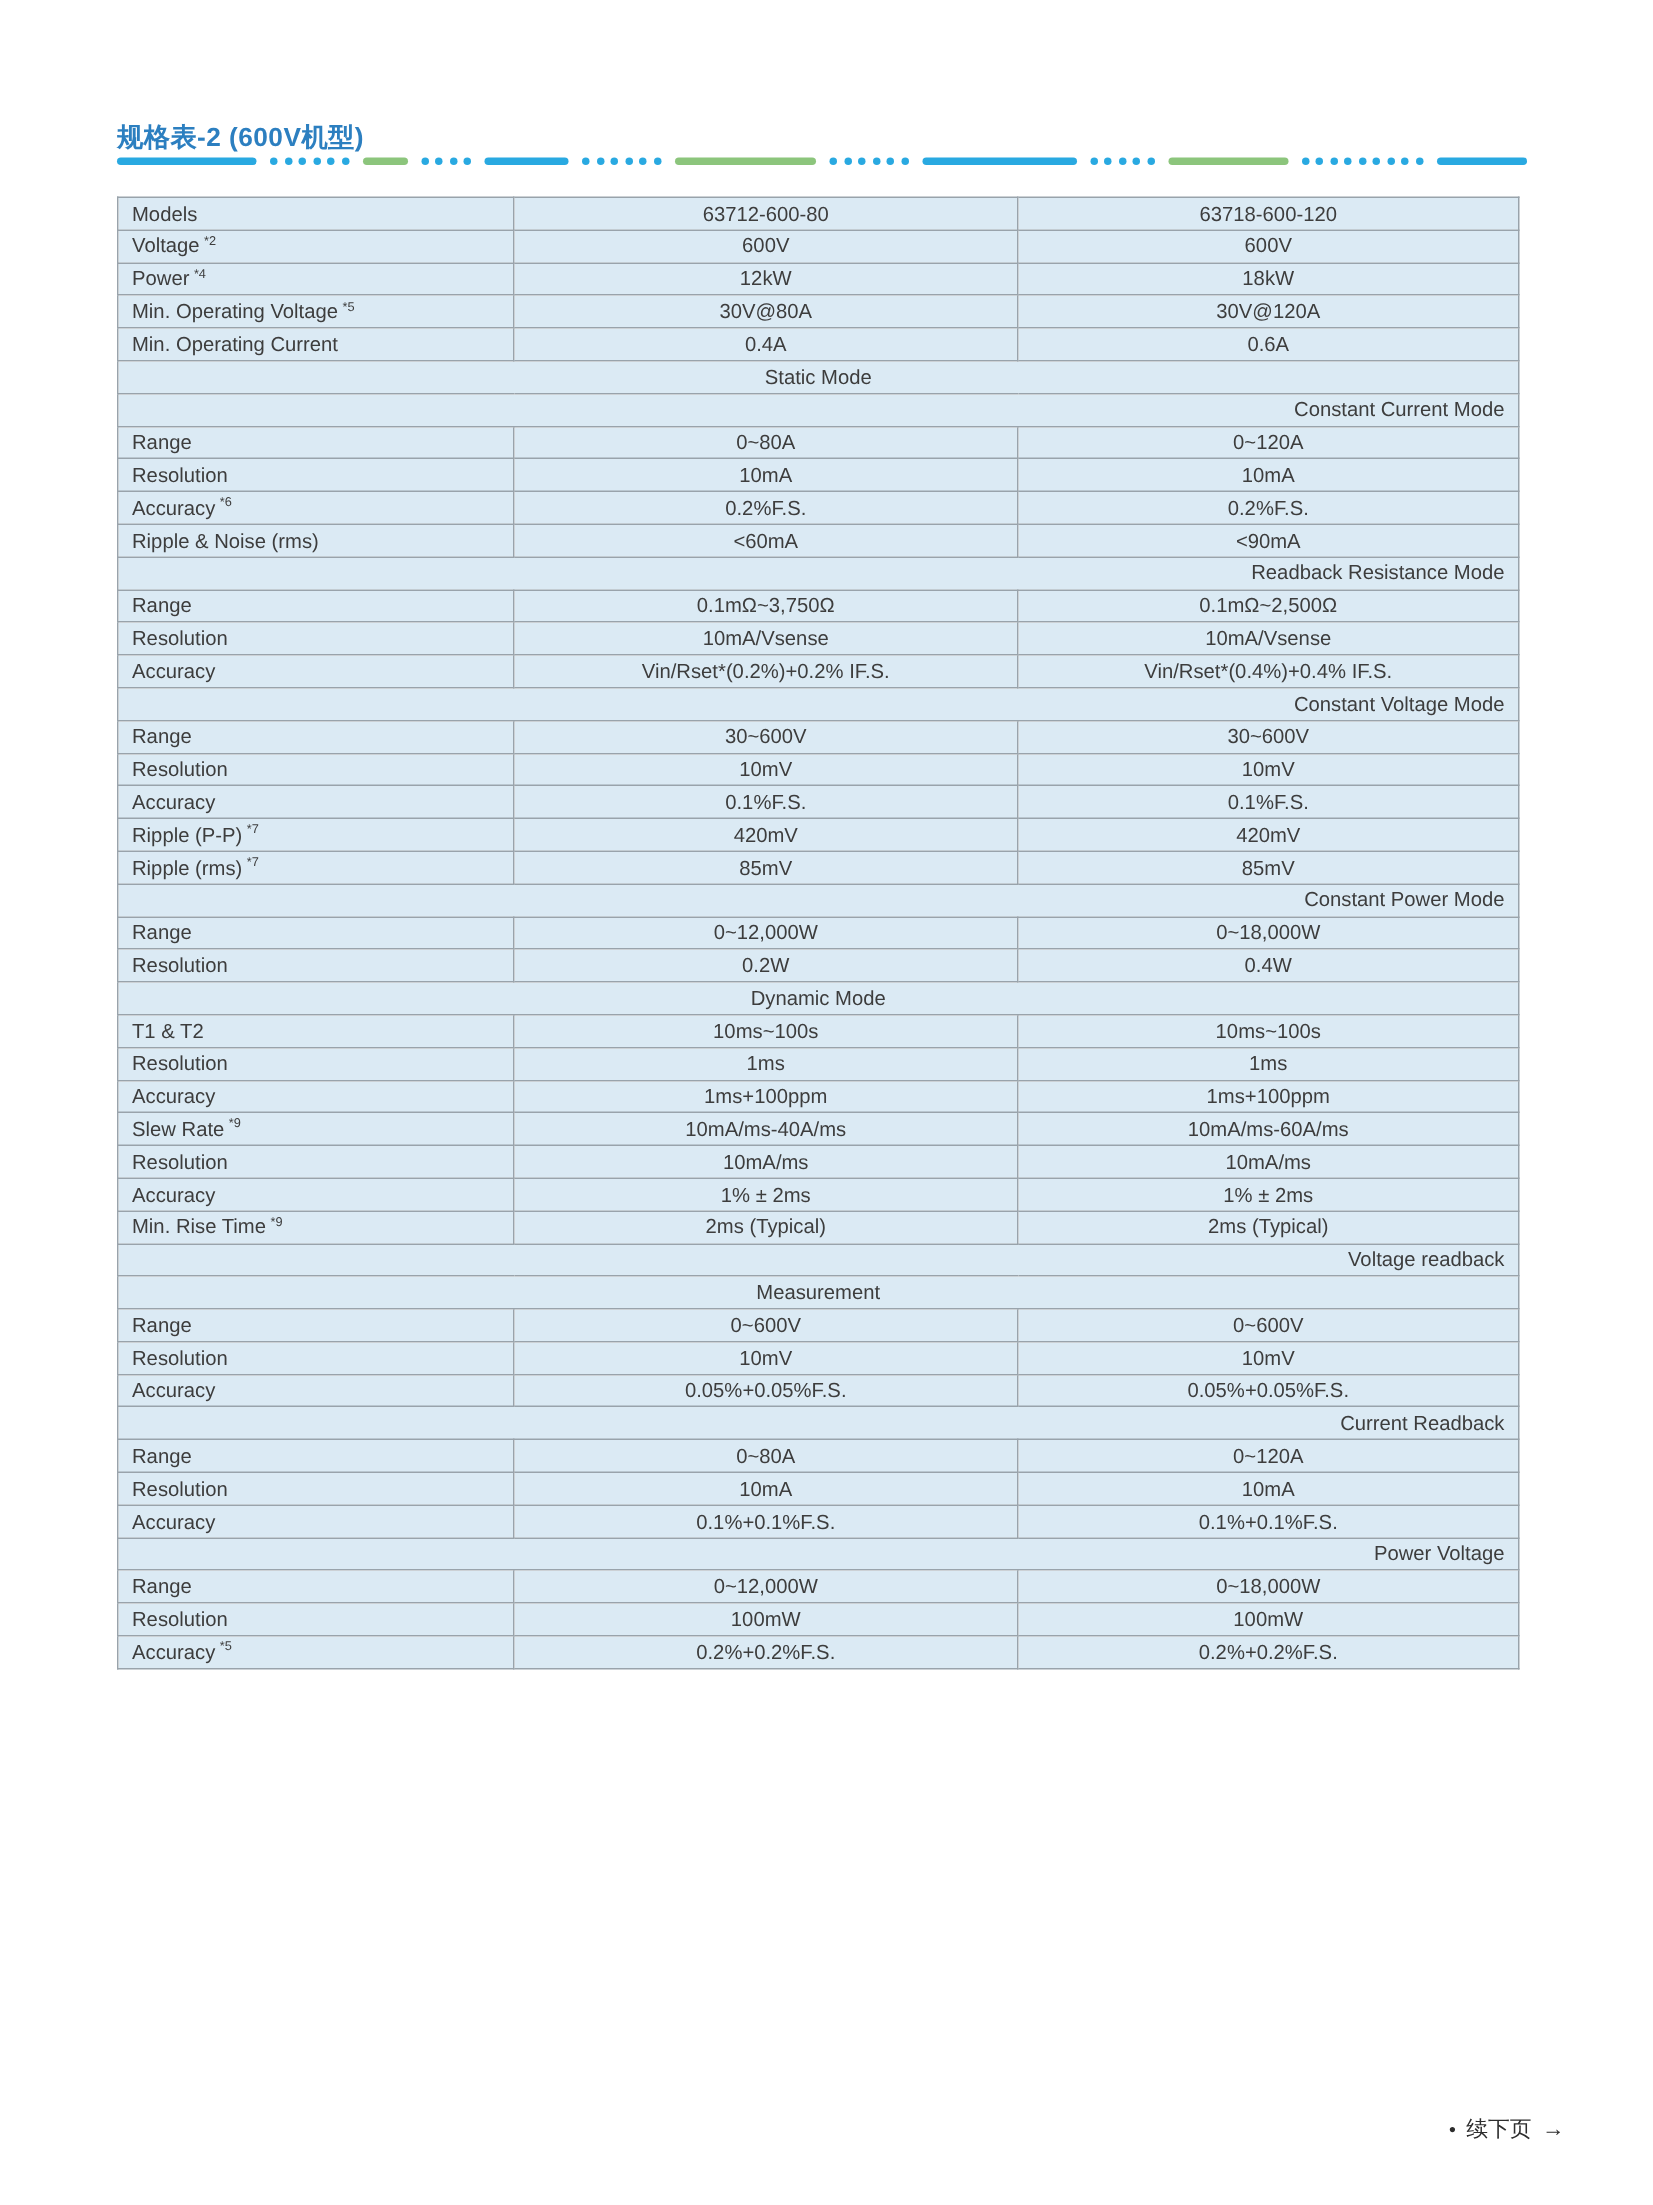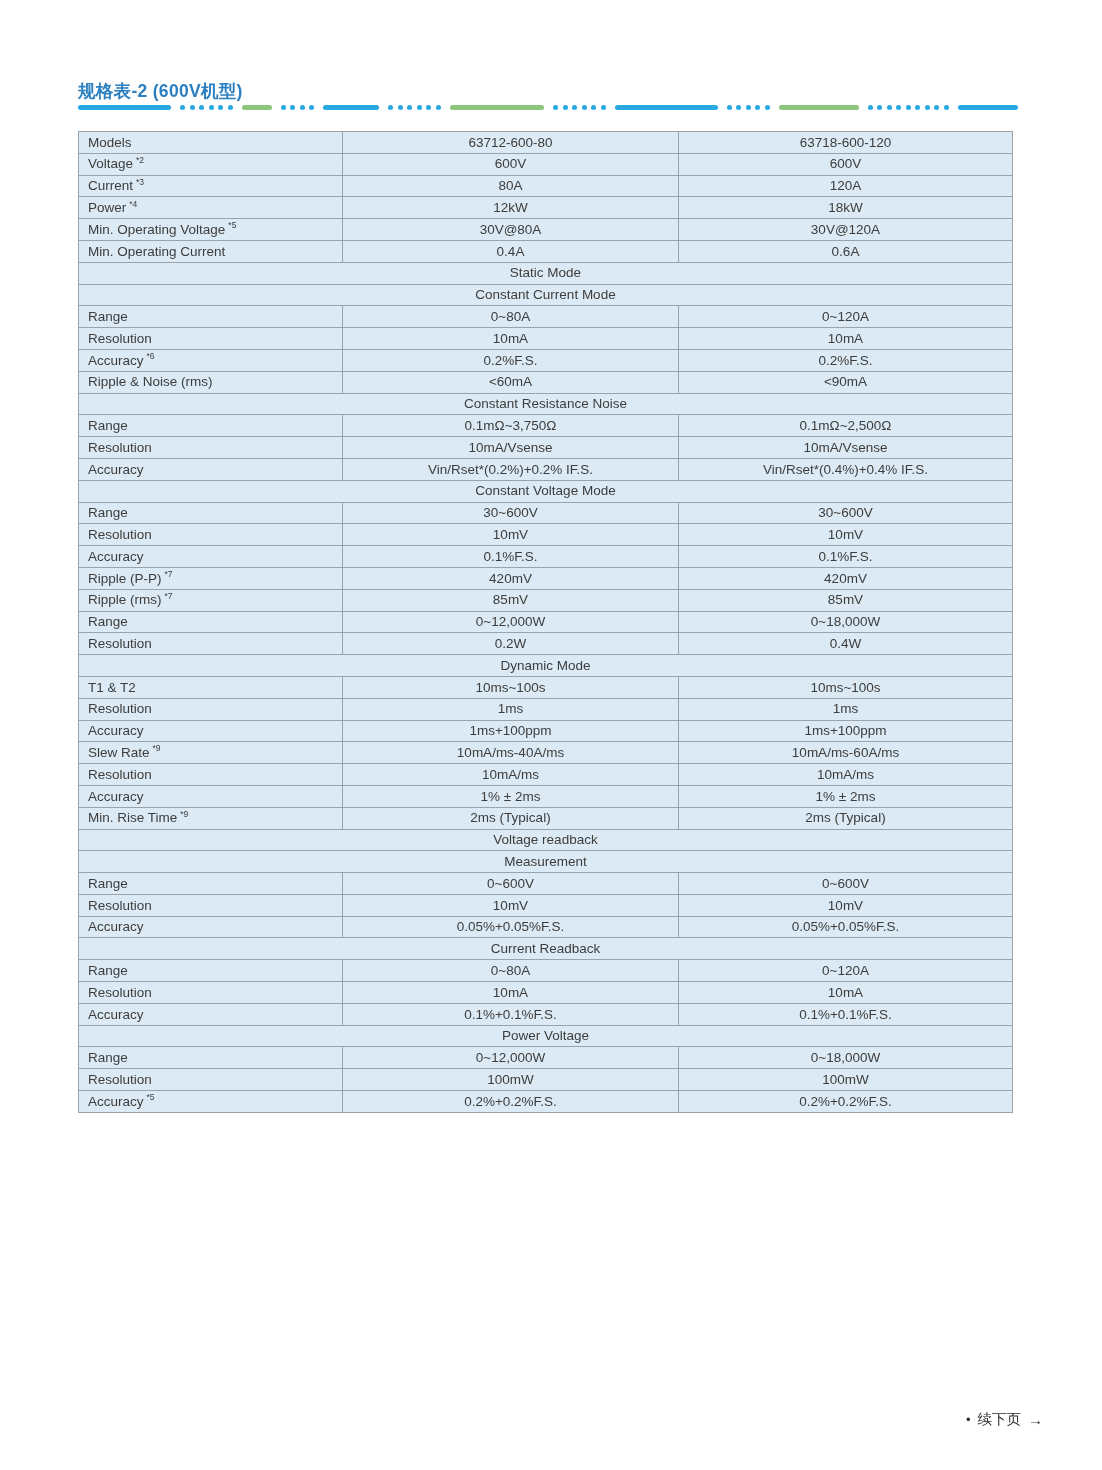--- a/index.html
+++ b/index.html
@@ -50,21 +50,21 @@
     background: var(--c-cell);
     color: var(--c-text);
     white-space: nowrap;
     overflow: hidden;
     line-height: 1;
   }
   td.label { background: var(--c-label); text-align: left; }
   td.value { text-align: center; }
   td.header-cell { background: var(--c-section); }
   td.section { background: var(--c-section); text-align: center; }
-  td.subsection { background: var(--c-subsection); text-align: center; margin-top: 24px; }
+  td.subsection { background: var(--c-subsection); text-align: right; margin-top: 24px; }
   sup.fn {
     font-size: 8.5px;
     vertical-align: super;
     margin-left: 3px;
     line-height: 0;
   }
   .footer {
     position: absolute; top: 1410px; right: 60px;
     display: flex; align-items: center; gap: 7px;
     font-size: 14.5px; color: #2d2d2d;
@@ -148,25 +148,20 @@
           <td class="label header-cell">Models</td>
           <td class="value header-cell">63712-600-80</td>
           <td class="value header-cell">63718-600-120</td>
         </tr>
         <tr>
           <td class="label">Voltage<sup class="fn">*2</sup></td>
           <td class="value">600V</td>
           <td class="value">600V</td>
         </tr>
         <tr>
-          <td class="label">Current<sup class="fn">*3</sup></td>
-          <td class="value">80A</td>
-          <td class="value">120A</td>
-        </tr>
-        <tr>
           <td class="label">Power<sup class="fn">*4</sup></td>
           <td class="value">12kW</td>
           <td class="value">18kW</td>
         </tr>
         <tr>
           <td class="label">Min. Operating Voltage<sup class="fn">*5</sup></td>
           <td class="value">30V@80A</td>
           <td class="value">30V@120A</td>
         </tr>
         <tr>
@@ -194,21 +189,21 @@
           <td class="label">Accuracy<sup class="fn">*6</sup></td>
           <td class="value">0.2%F.S.</td>
           <td class="value">0.2%F.S.</td>
         </tr>
         <tr>
           <td class="label">Ripple &amp; Noise (rms)</td>
           <td class="value">&lt;60mA</td>
           <td class="value">&lt;90mA</td>
         </tr>
         <tr>
-          <td colspan="3" class="subsection">Constant Resistance Noise</td>
+          <td colspan="3" class="subsection">Readback Resistance Mode</td>
         </tr>
         <tr>
           <td class="label">Range</td>
           <td class="value">0.1mΩ~3,750Ω</td>
           <td class="value">0.1mΩ~2,500Ω</td>
         </tr>
         <tr>
           <td class="label">Resolution</td>
           <td class="value">10mA/Vsense</td>
           <td class="value">10mA/Vsense</td>
@@ -238,20 +233,23 @@
         </tr>
         <tr>
           <td class="label">Ripple (P-P)<sup class="fn">*7</sup></td>
           <td class="value">420mV</td>
           <td class="value">420mV</td>
         </tr>
         <tr>
           <td class="label">Ripple (rms)<sup class="fn">*7</sup></td>
           <td class="value">85mV</td>
           <td class="value">85mV</td>
+        </tr>
+        <tr>
+          <td colspan="3" class="subsection">Constant Power Mode</td>
         </tr>
         <tr>
           <td class="label">Range</td>
           <td class="value">0~12,000W</td>
           <td class="value">0~18,000W</td>
         </tr>
         <tr>
           <td class="label">Resolution</td>
           <td class="value">0.2W</td>
           <td class="value">0.4W</td>

